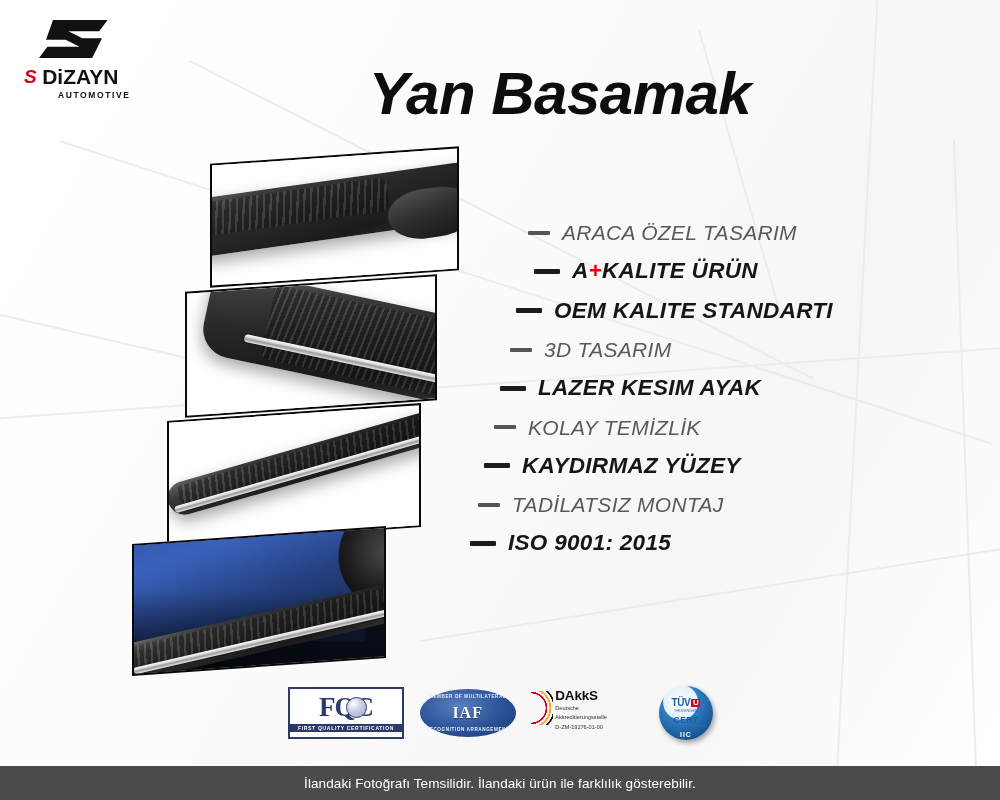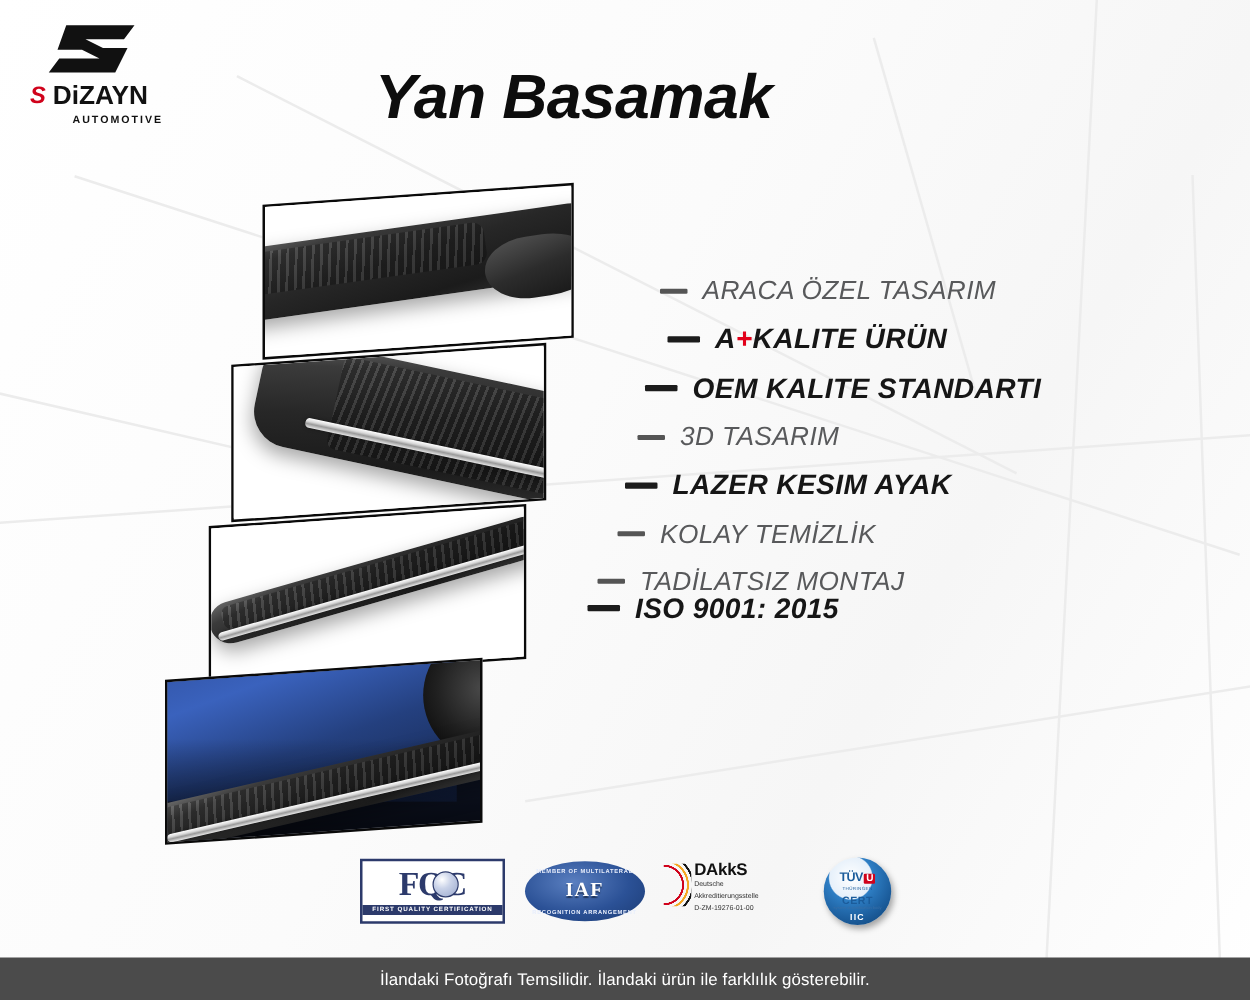--- a/index.html
+++ b/index.html
@@ -42,23 +42,23 @@
   .logo-name {
     color:#111; font-size:21px; font-weight:700; line-height:1; letter-spacing:0px;
   }
   .logo-sub {
     color:#111; font-size:8.5px; font-weight:700; letter-spacing:1.6px;
     margin-left:36px; margin-top:3px;
   }
 
   
   .title {
-    position:absolute; left:300px; top:52px; width:520px;
-    font-size:50px; font-weight:800; font-style:italic; color:#0d0d0d;
-    letter-spacing:-0.5px; line-height:1;
+    position:absolute; left:300px; top:64px; width:520px;
+    font-size:60px; font-weight:800; font-style:italic; color:#0d0d0d;
+    letter-spacing:-0.5px; text-align:center; line-height:1;
   }
   .subtitle {
     position:absolute; left:300px; top:108px; width:560px;
     font-size:29px; font-weight:600; font-style:italic; color:#1a1a1a;
     text-align:center; letter-spacing:0.5px; line-height:1;
   }
 
   
   .photo {
     position:absolute;
@@ -319,22 +319,26 @@
     <div class="feat bold" style="margin-left:30px; margin-bottom:17px;">
       <span class="dash"></span>
       <span class="feat-text">LAZER KESIM AYAK</span>
     </div>
 
     <div class="feat light" style="margin-left:24px; margin-bottom:17px;">
       <span class="dash"></span>
       <span class="feat-text">KOLAY TEMİZLİK</span>
     </div>
 
-
-    <div class="feat light" style="margin-left:8px; ">
+    <div class="feat bold" style="margin-left:14px; margin-bottom:17px;">
+      <span class="dash"></span>
+      <span class="feat-text">KAYDIRMAZ YÜZEY</span>
+    </div>
+
+    <div class="feat light" style="margin-left:8px; margin-bottom:17px;">
       <span class="dash"></span>
       <span class="feat-text">TADİLATSIZ MONTAJ</span>
     </div>
 
     <div class="feat bold" style="margin-left:0px;">
       <span class="dash"></span>
       <span class="feat-text">ISO 9001: 2015</span>
     </div>
 
   </div>

